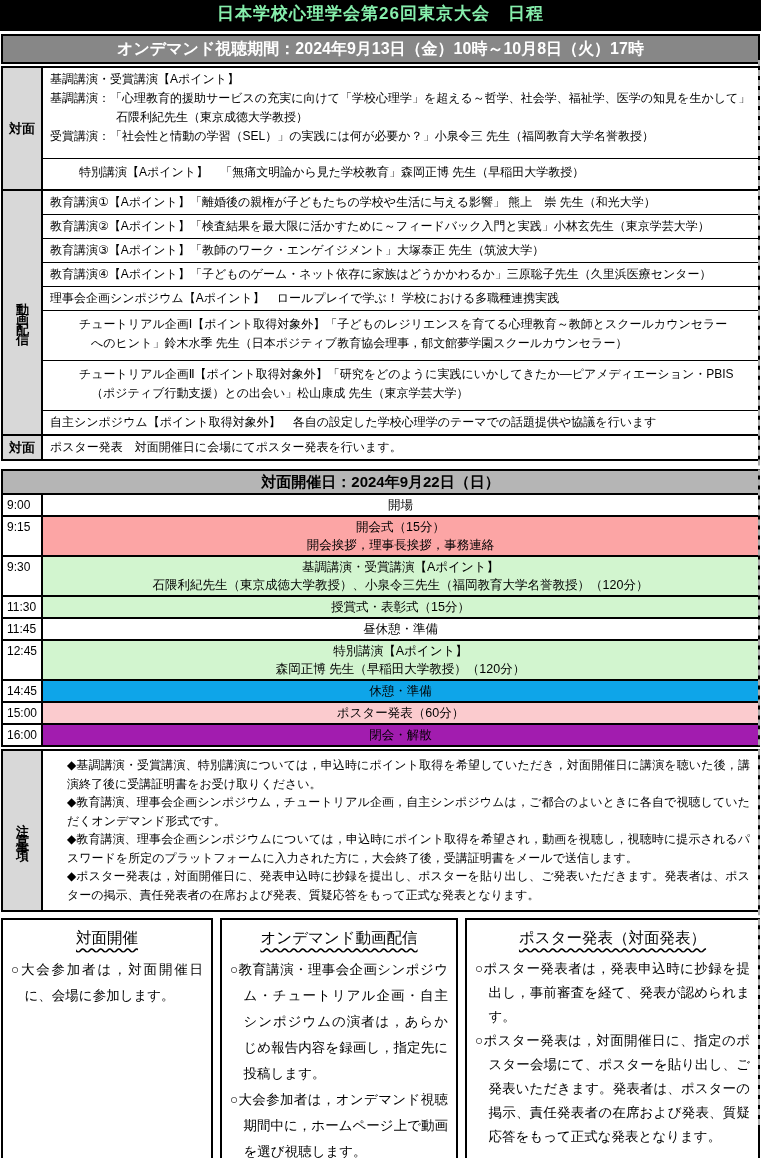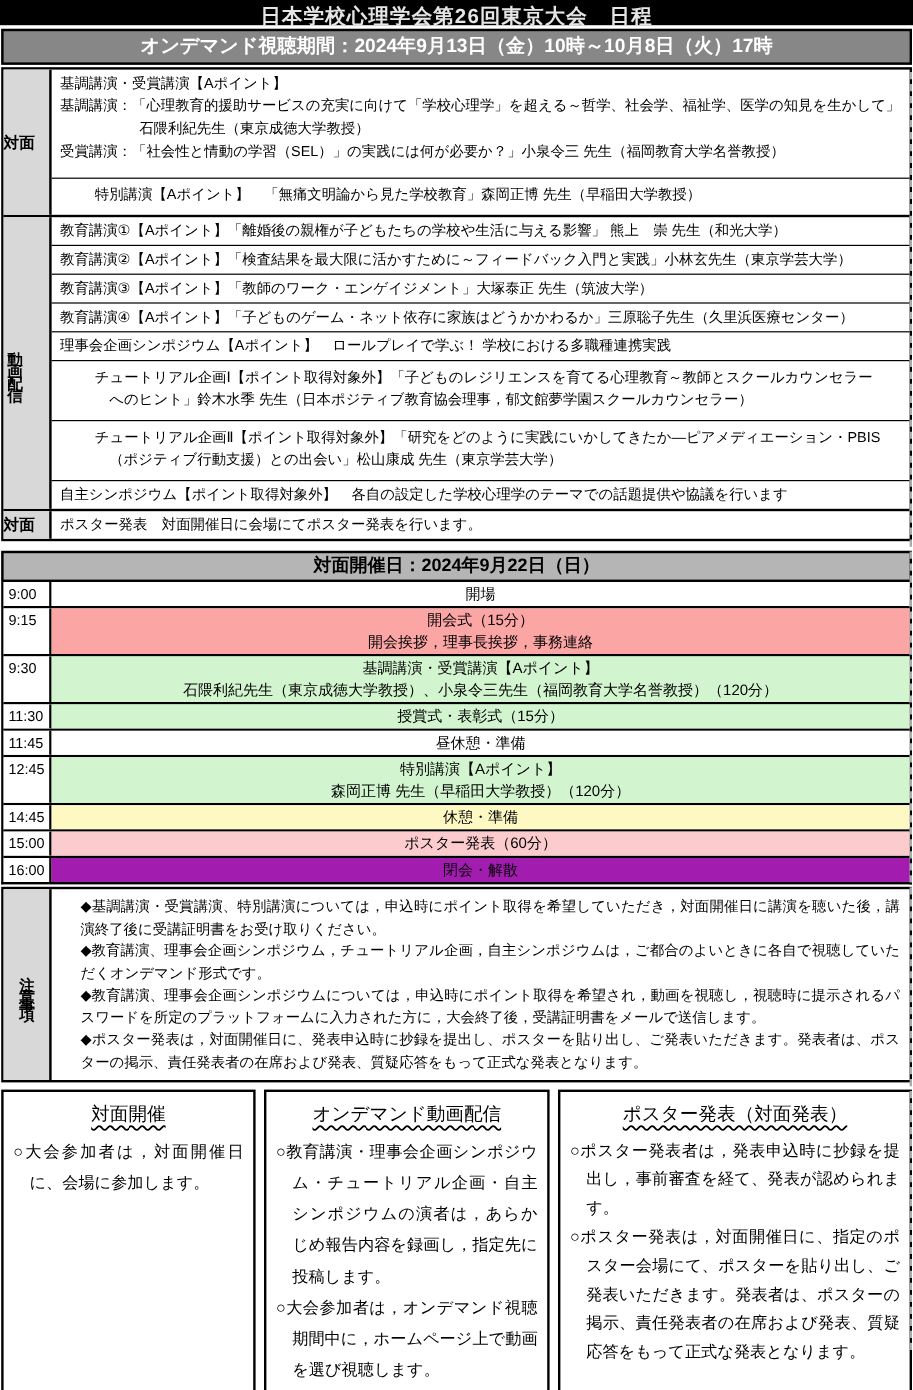--- a/index.html
+++ b/index.html
@@ -5,22 +5,22 @@
   * { box-sizing: border-box; margin: 0; padding: 0; }
   html,body { background:#fff; }
   body {
     width: 761px;
     font-family: "Liberation Sans", "DejaVu Sans", sans-serif;
     color:#000;
     position: relative;
   }
   
   .title-bar {
-    height: 21px; line-height: 27px;
-    background:#000; color:#e5e5e5;
+    height: 31px; line-height: 27px;
+    background:#000; color:#86efac;
     font-weight: bold; font-size: 17px;
     text-align: center; letter-spacing: 1px;
     margin-bottom: 3px;
   }
   .ondemand-bar {
     margin: 0 1px;
     height: 30px; line-height: 26px;
     background:#878787; color:#fff;
     border: 2px solid #000;
     font-weight: bold; font-size: 16px;
@@ -29,21 +29,21 @@
   
   .ptable {
     margin: 2px 1px 0 1px;
     border: 2px solid #000;
   }
   .pgroup { display: grid; grid-template-columns: 40px 1fr; }
   .pgroup + .pgroup { border-top: 2px solid #000; }
   .plabel {
     background:#d8d8d8;
     border-right: 2px solid #000;
-    display:flex; align-items:center; 
+    display:flex; align-items:center; justify-content:center;
     font-weight:bold; font-size:13px;
   }
   .plabel .vtext { writing-mode: vertical-rl; text-orientation: upright; letter-spacing: 10px; }
   .prow { padding: 2px 7px; font-size: 12px; line-height: 19px; }
   .prow + .prow { border-top: 1.5px solid #000; }
   .prow.pad-bottom { padding-bottom: 12px; }
   .prow.tall { padding-top: 4px; padding-bottom: 7px; padding-left: 36px; }
   .pline { white-space: nowrap; overflow: hidden; }
   .pline.indent-deep { padding-left: 5.5em; }
   .pline.indent-1 { padding-left: 1em; }
@@ -220,21 +220,21 @@
   <div class="srow">
     <div class="stime">12:45</div>
     <div class="sevent" style="background-color: rgb(210, 245, 207);">
       <div class="sline">特別講演【Aポイント】</div>
       <div class="sline">森岡正博 先生（早稲田大学教授）（120分）</div>
     </div>
   </div>
 
   <div class="srow">
     <div class="stime">14:45</div>
-    <div class="sevent" style="background-color: #fef9c3;">
+    <div class="sevent" style="background-color: #0ea5e9;">
       <div class="sline">休憩・準備</div>
     </div>
   </div>
 
   <div class="srow">
     <div class="stime">15:00</div>
     <div class="sevent" style="background-color: rgb(251, 203, 206);">
       <div class="sline">ポスター発表（60分）</div>
     </div>
   </div>

